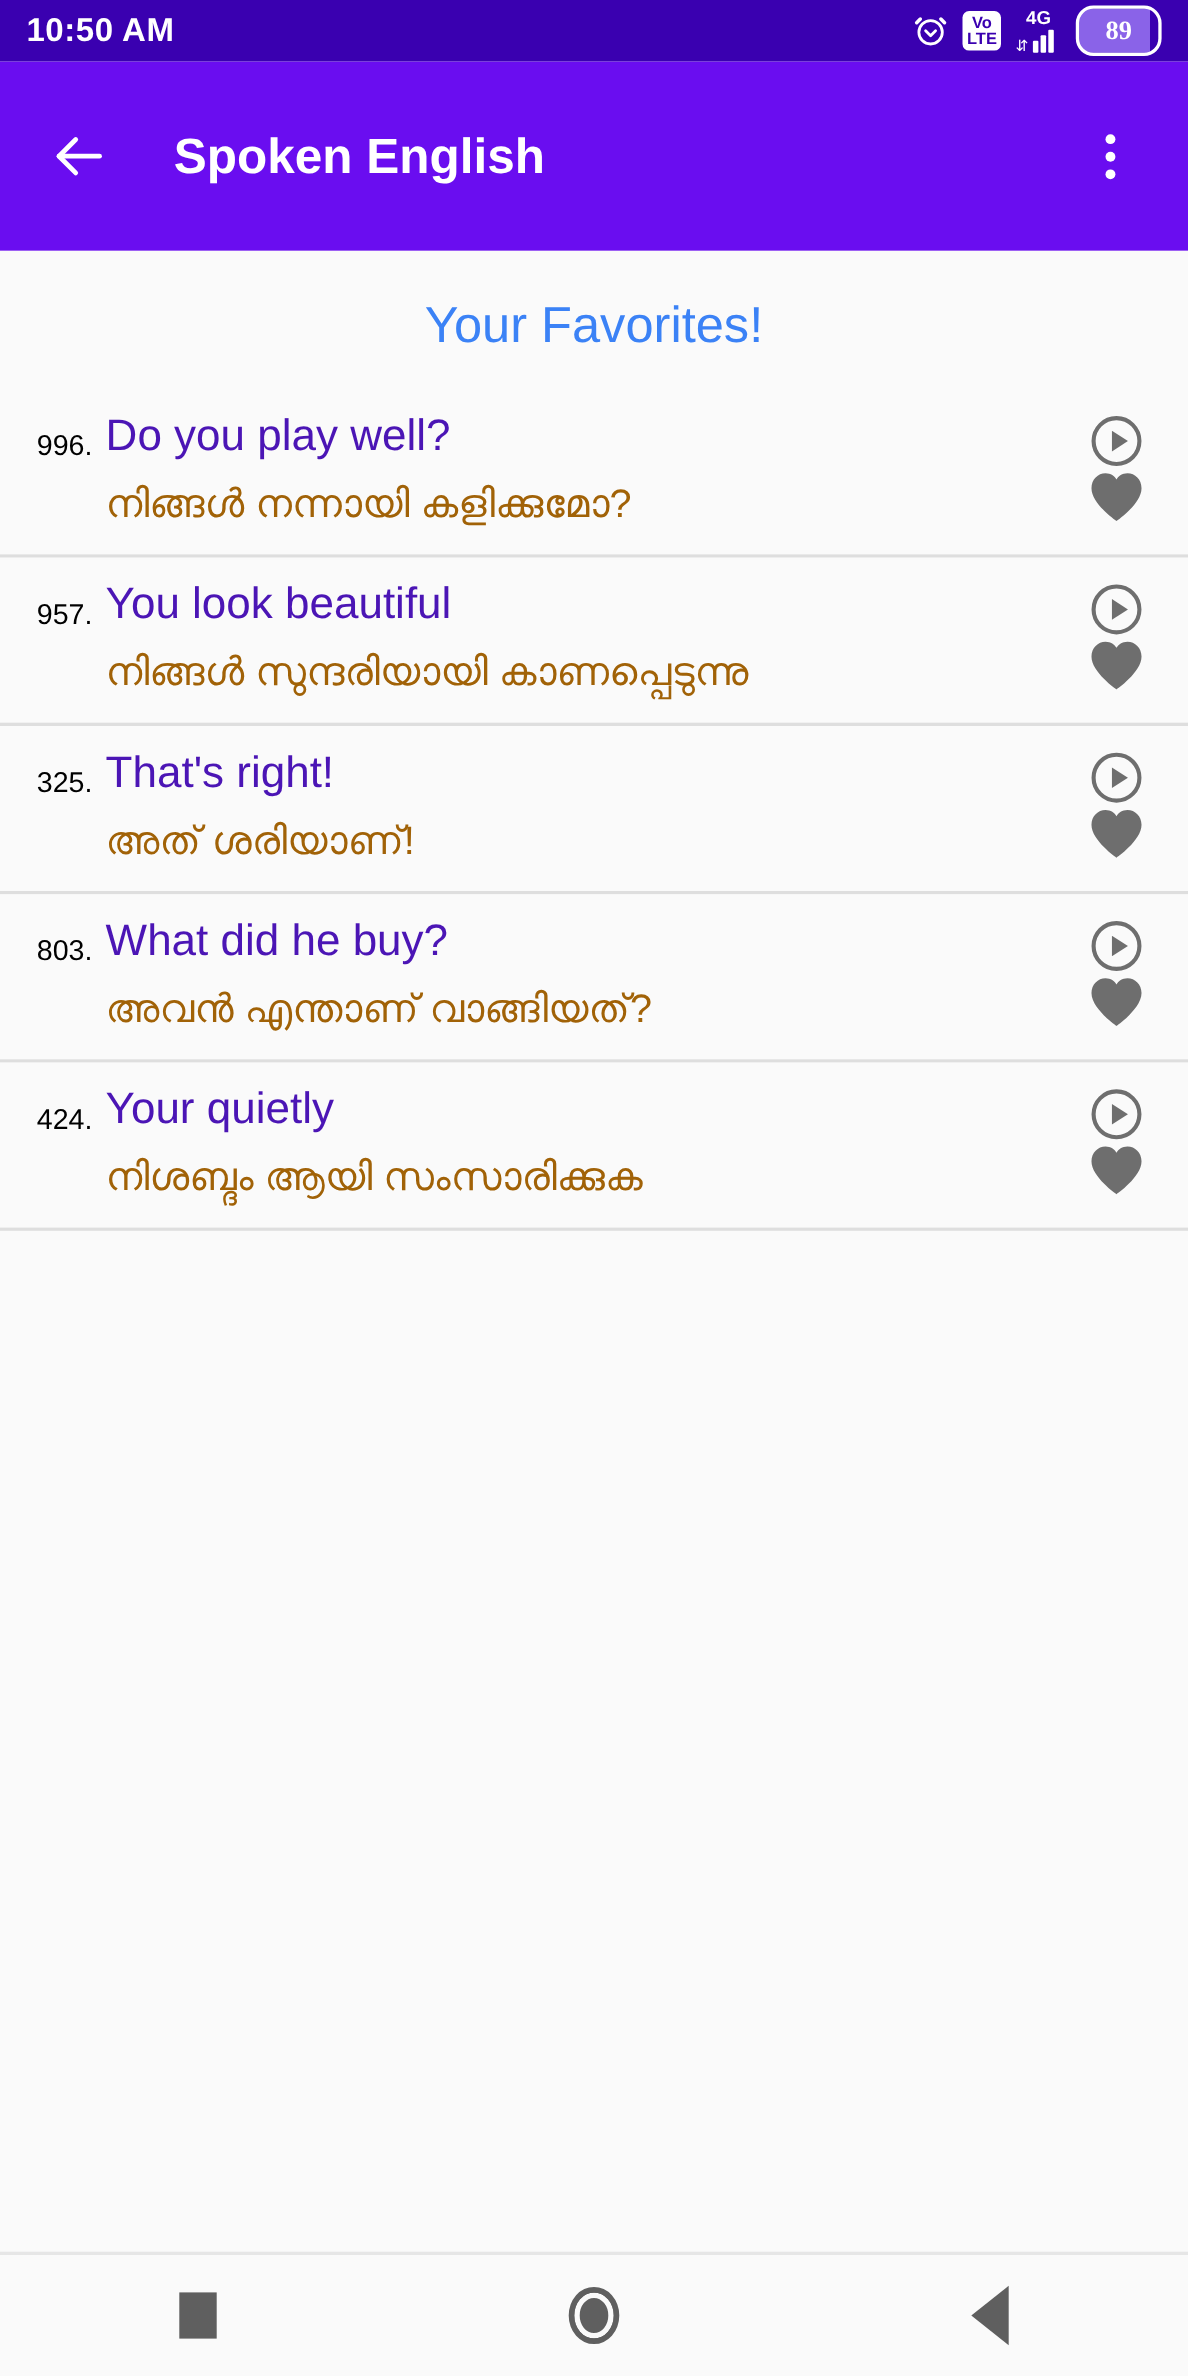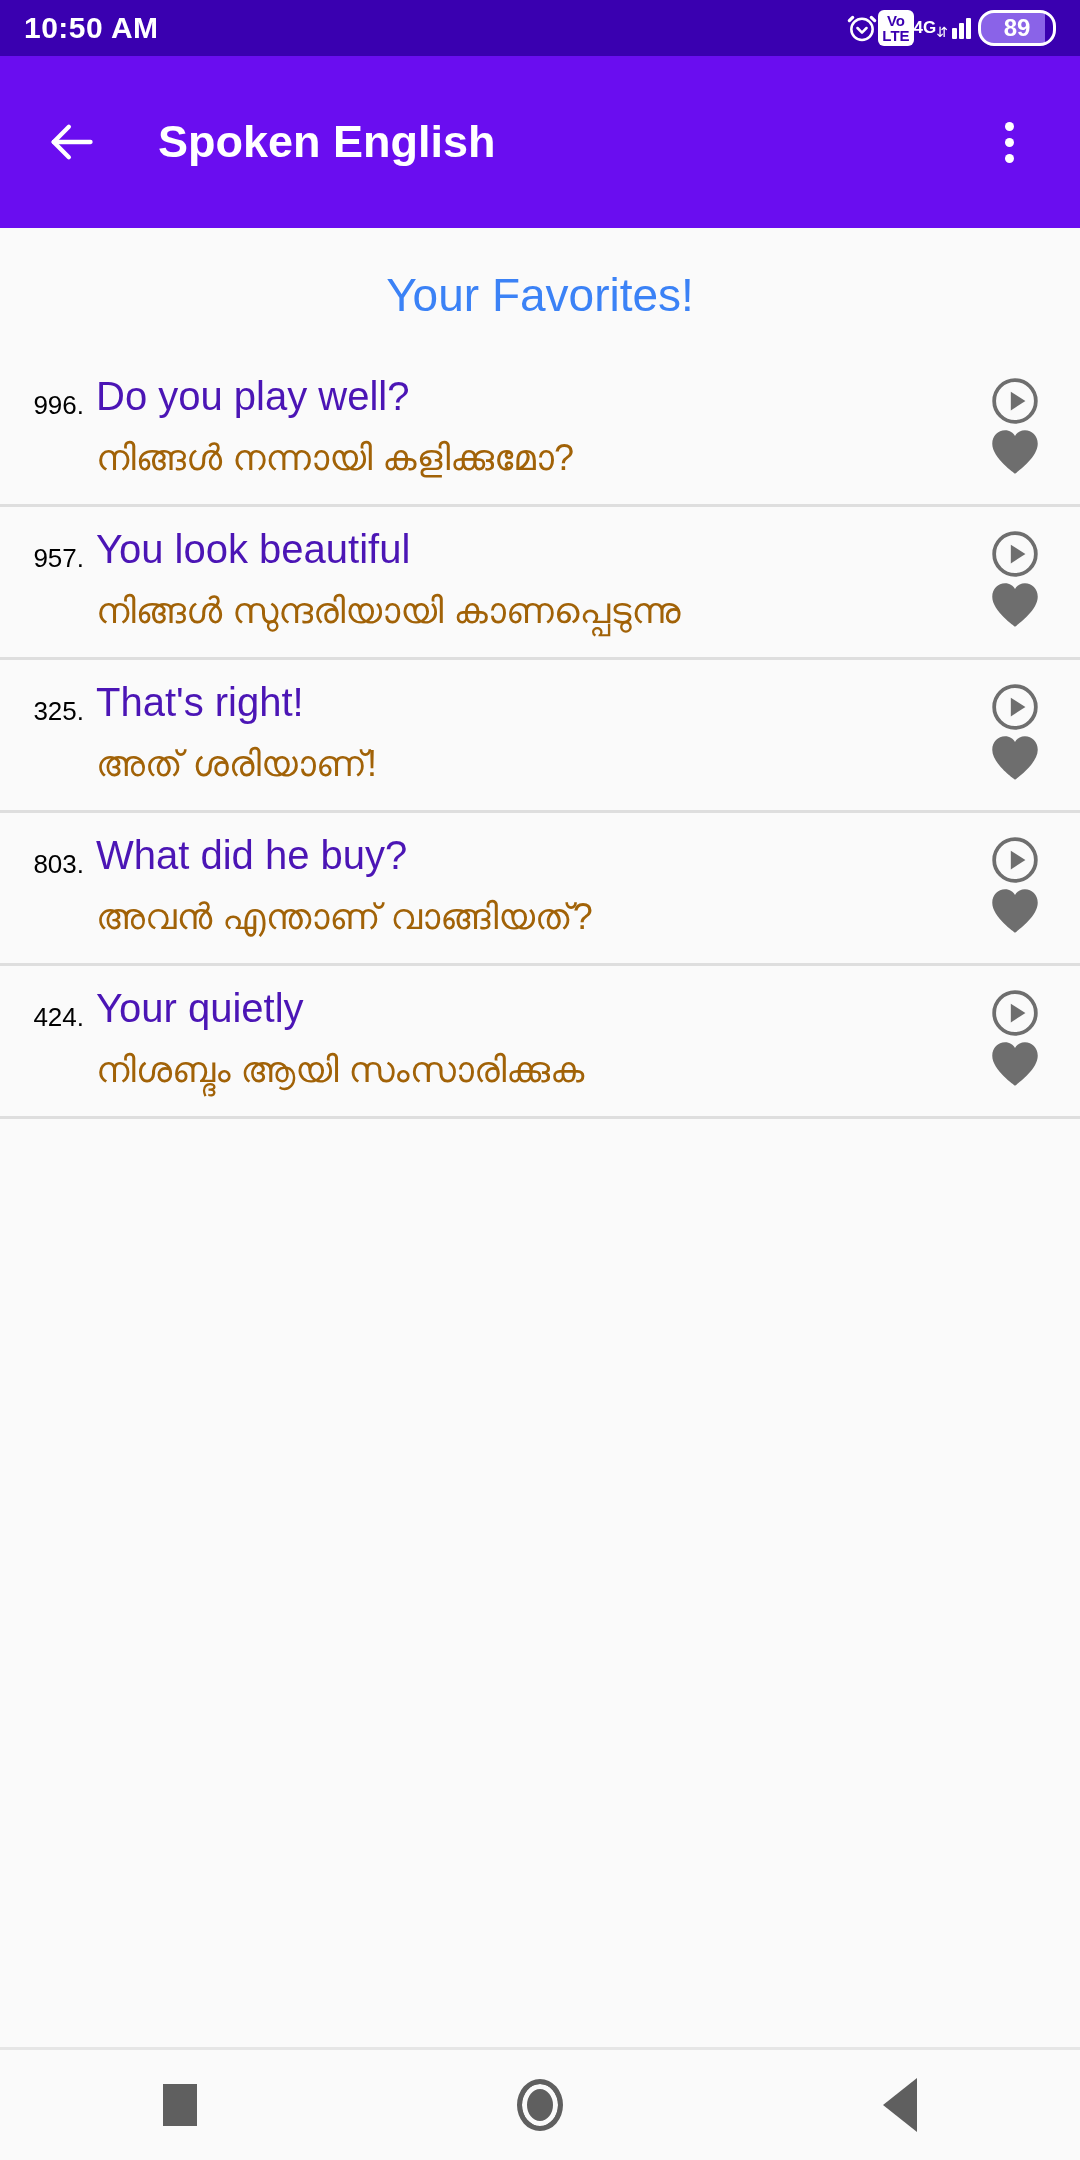--- a/index.html
+++ b/index.html
@@ -11,39 +11,40 @@
   }
   .phone { width:1080px; height:2160px; display:flex; flex-direction:column; background:#FAFAFA; }
 
   
   .statusbar {
     height:56px; background:#3A00B0; color:#FFFFFF;
     display:flex; align-items:center; justify-content:space-between;
     padding:0 24px; flex:0 0 56px;
   }
   .status-time { font-size:30px; font-weight:bold; letter-spacing:.5px; }
-  .status-icons { display:flex; align-items:center; gap:0; }
+  .status-icons { display:flex; align-items:center; gap:13px; }
   .ic { display:flex; align-items:center; }
   .volte {
     background:#FFFFFF; color:#3A00B0; border-radius:6px;
     font-size:15px; font-weight:bold; line-height:15px;
     padding:3px 4px; text-align:center;
   }
   .volte span { display:block; }
-  .net-wrap { display:flex; align-items:center; }
+  .net-wrap { display:flex; flex-direction:column; align-items:center; }
   .net-label { font-size:17px; font-weight:bold; line-height:17px; margin-bottom:1px; }
   .bars { display:flex; align-items:flex-end; gap:2px; height:22px; }
   .bars i { display:block; width:5px; background:#FFFFFF; border-radius:1px; }
   .bars i:nth-child(1){height:7px;} .bars i:nth-child(2){height:11px;}
   .bars i:nth-child(3){height:16px;} .bars i:nth-child(4){height:21px;}
   .arrows { font-size:14px; line-height:14px; margin-right:2px; }
   .battery {
     border:3px solid #FFFFFF; border-radius:16px;
-    min-width:78px; height:36px; display:flex; align-items:center; justify-content:center;
+    min-width:78px; height:46px; display:flex; align-items:center; justify-content:center;
     background:linear-gradient(90deg,#8A63E8 0%,#8A63E8 89%,#3A00B0 89%,#3A00B0 100%);
+    font-family:Liberation Serif, serif;
   }
   .battery span { font-size:24px; font-weight:bold; line-height:24px; }
 
   
   .appbar {
     height:172px; background:#6A0DF0; color:#FFFFFF;
     display:flex; align-items:center; padding:0 36px; flex:0 0 172px;
   }
   .back-btn { width:70px; height:70px; display:flex; align-items:center; justify-content:center; }
   .back-btn svg { width:52px; height:52px; }

